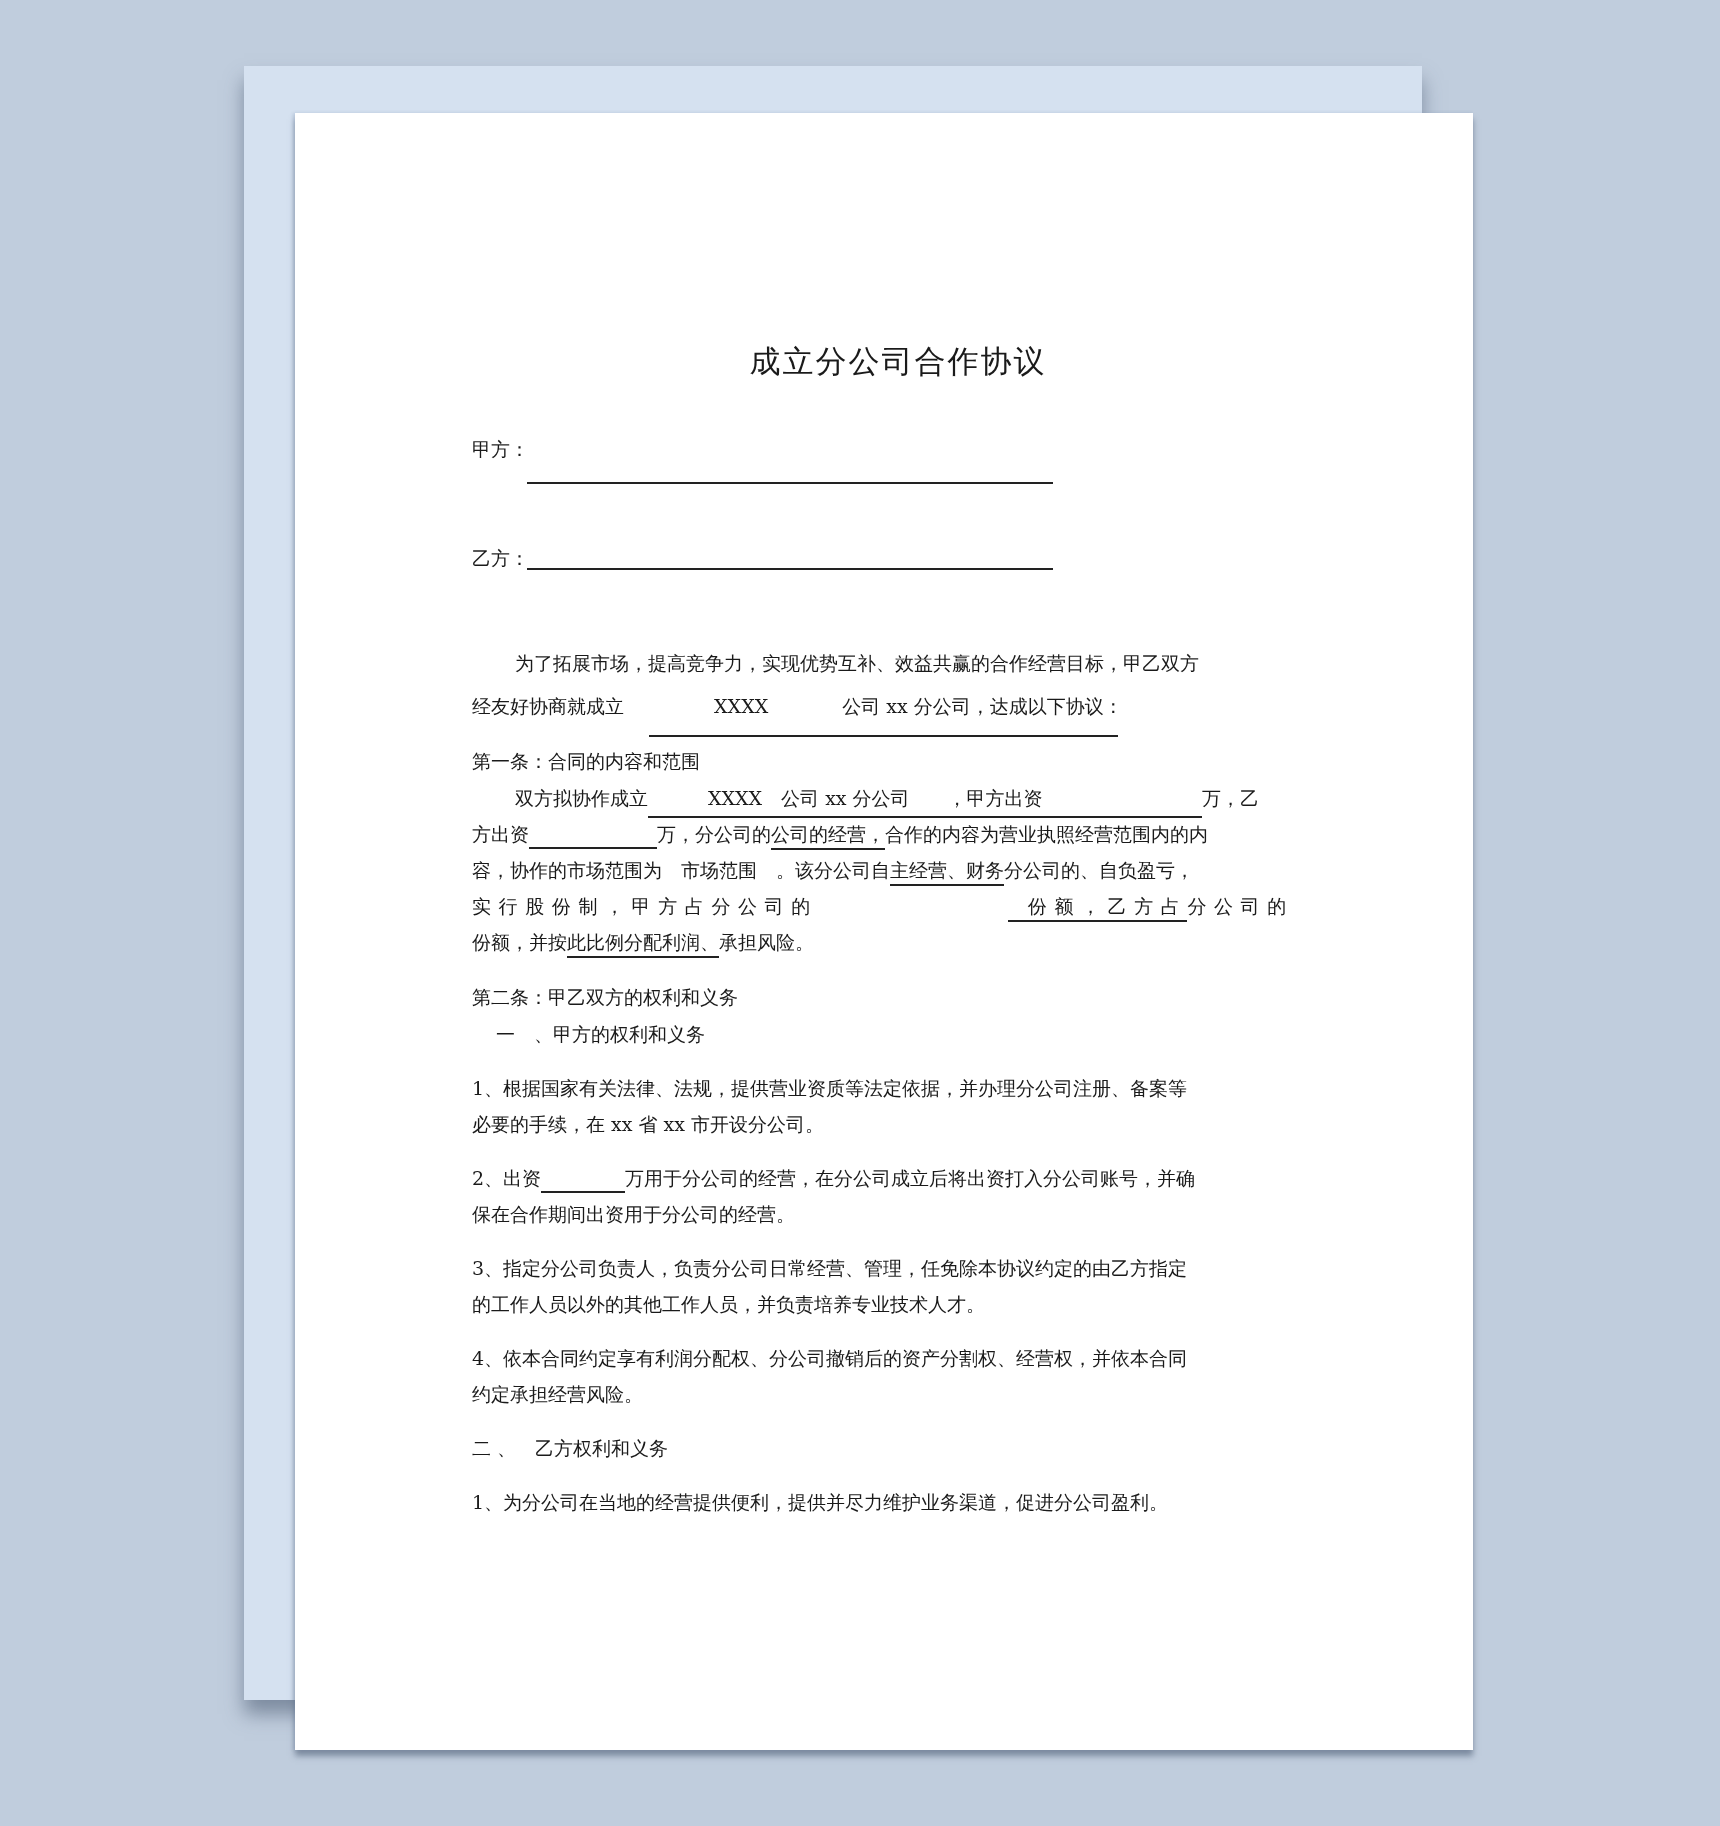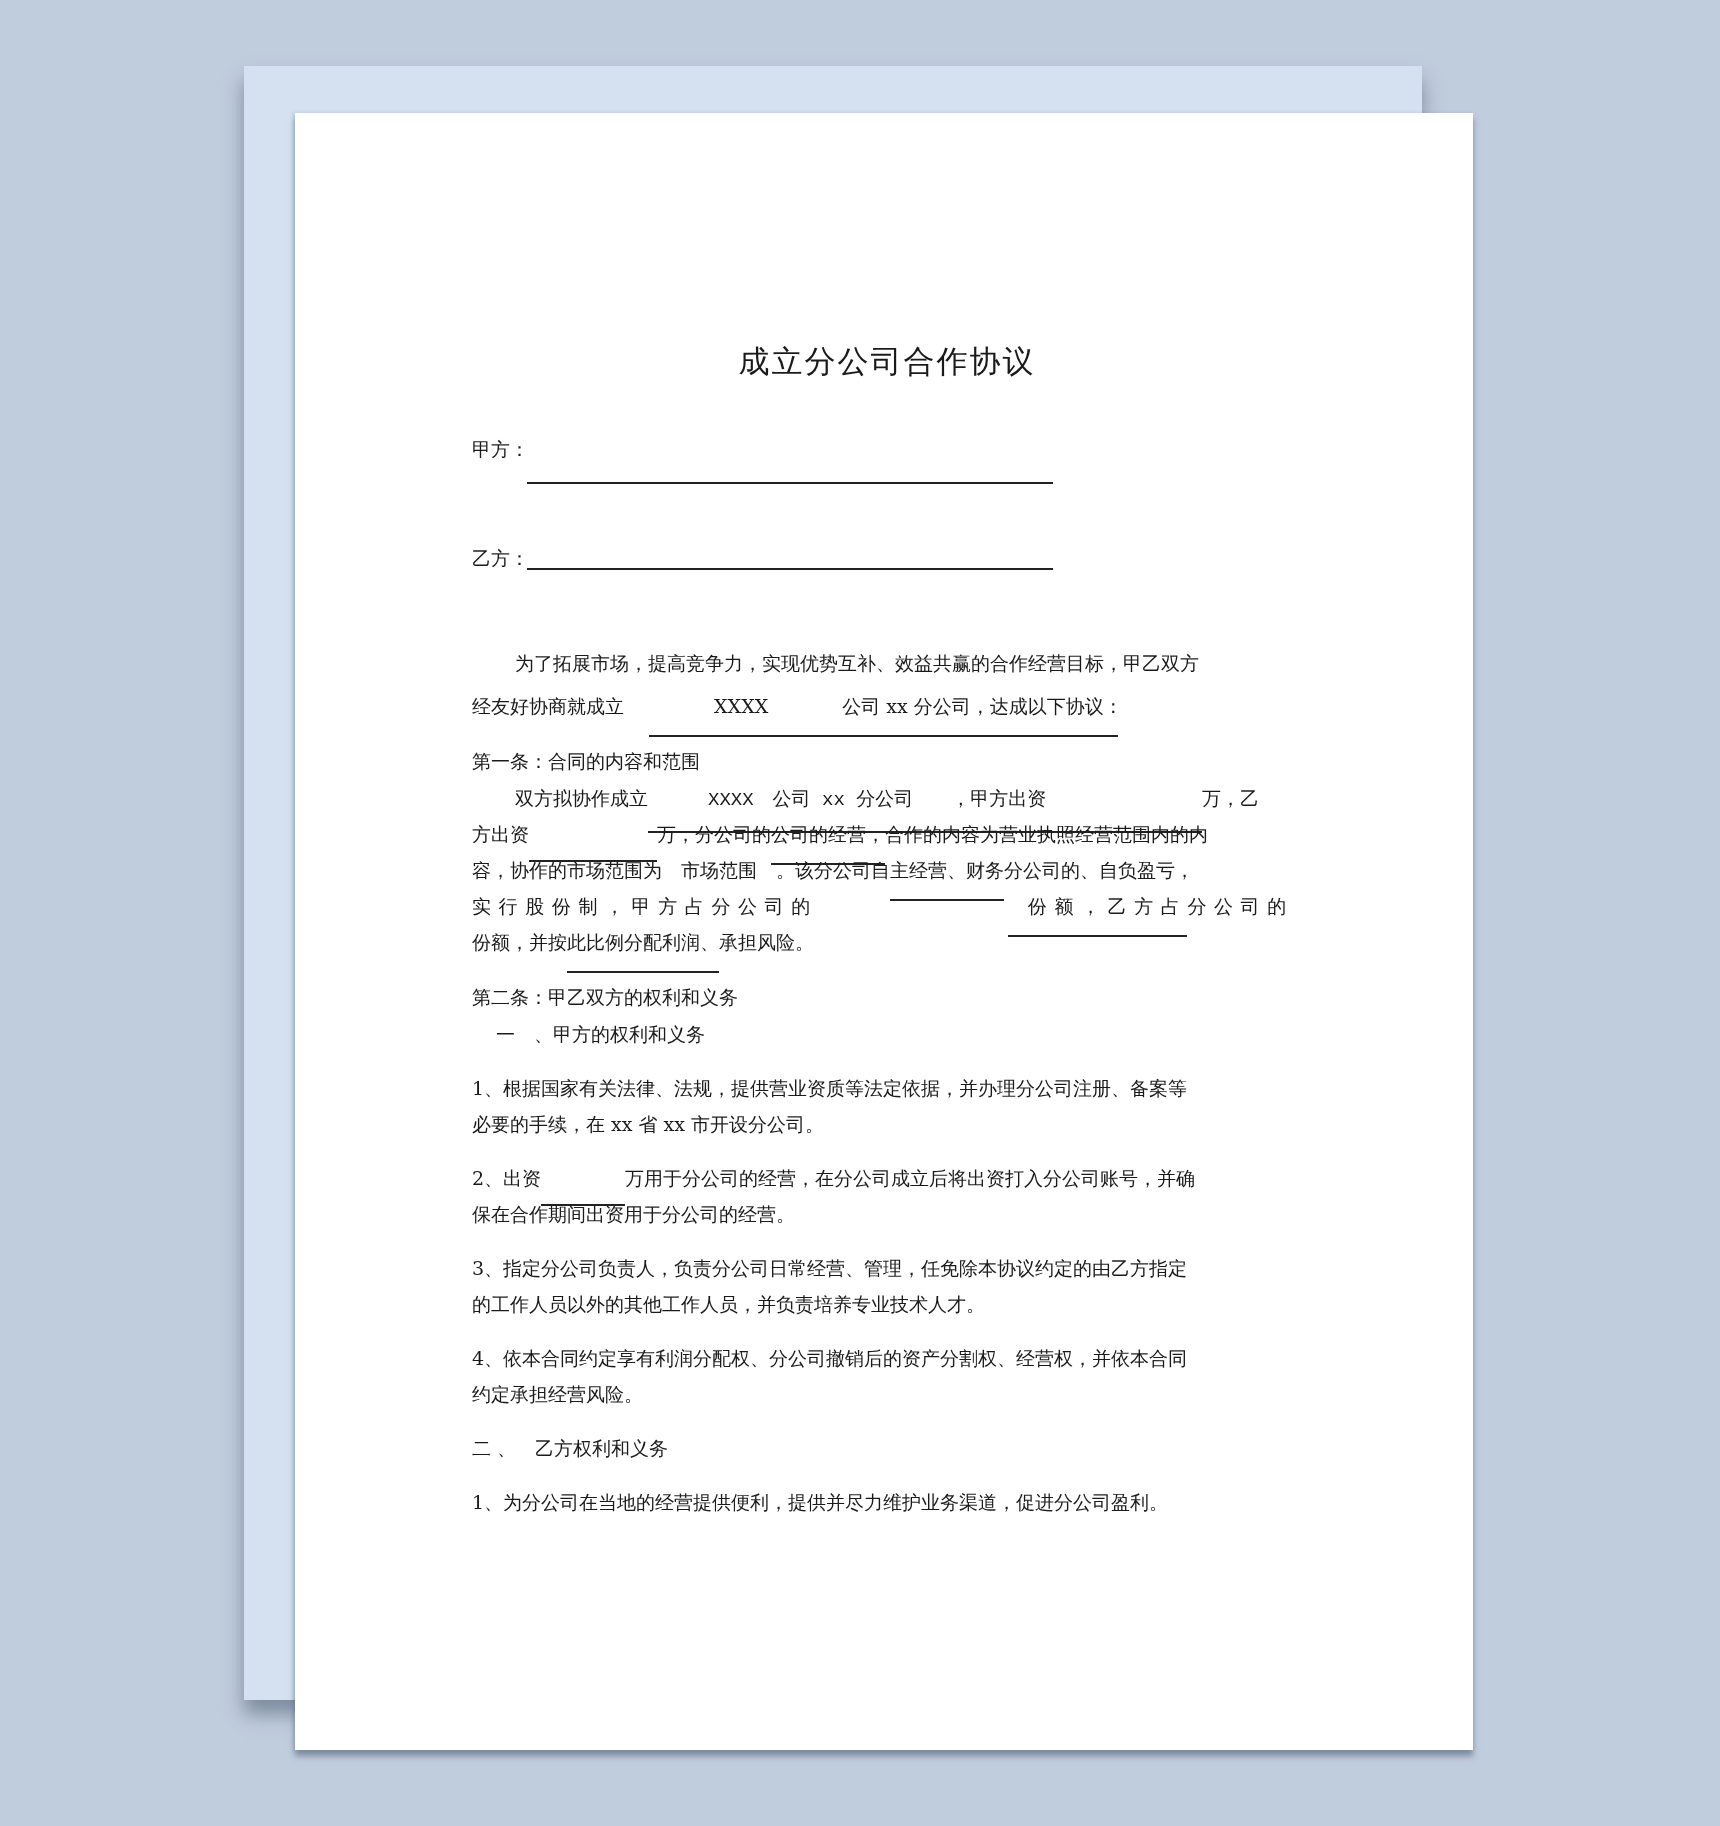--- a/index.html
+++ b/index.html
@@ -19,25 +19,25 @@
     position: absolute; left: 295px; top: 113px; width: 1178px; height: 1637px;
     background: #ffffff;
     box-shadow: -2px 0 3px rgba(120,140,170,0.25), 0 6px 6px rgba(70,85,110,0.55);
   }
   .doc {
     position: absolute; left: 177px; top: 0; width: 822px;
     font-size: 19px; line-height: 36px;
   }
   .abs { position: absolute; white-space: nowrap; }
   .title {
-    position: absolute; left: 4px; width: 822px; top: 228px; text-align: center;
+    position: absolute; left: 15px; width: 822px; top: 228px; text-align: center;
     font-size: 31px; letter-spacing: 2px; line-height: 40px;
   }
   .rule { position: absolute; height: 0; border-top: 2px solid #222; }
-  .ul { border-bottom: 2px solid #222; padding-bottom: 16px; font-family: Liberation Mono, monospace; }
+  .ul { border-bottom: 2px solid #222; padding-bottom: 3px; }
   .line { position: absolute; left: 0; width: 822px; white-space: nowrap; height: 36px; }
   .justify-wide { letter-spacing: 7.6px; }
 </style>
 </head>
 <body>
 
 <div class="back-page"></div>
 
 <div class="front-page">
   <div class="doc">

